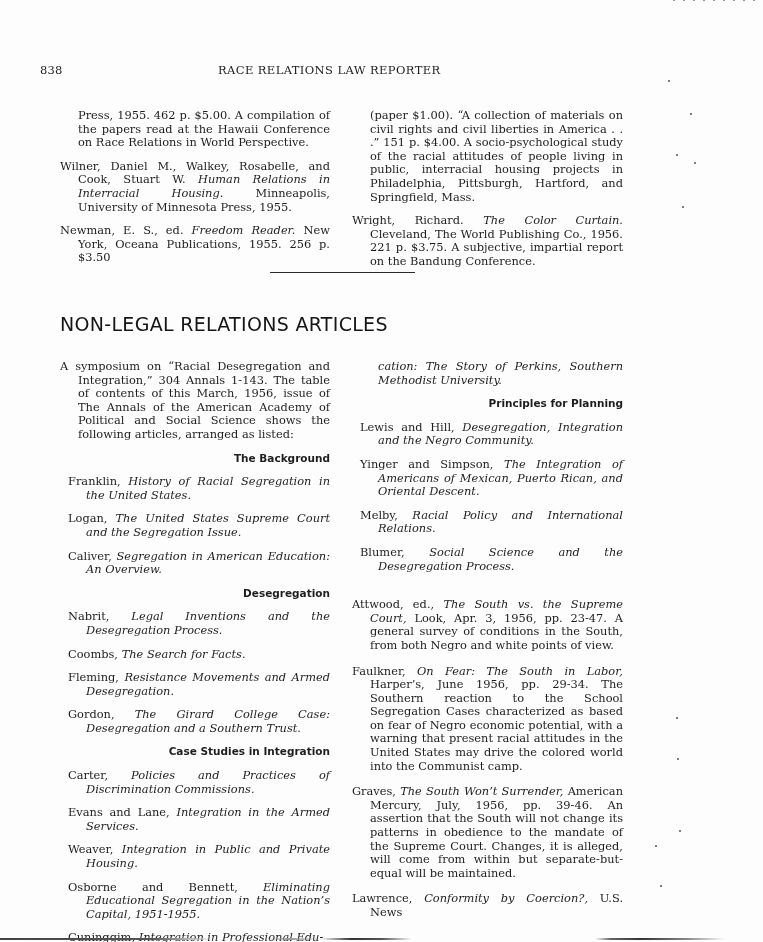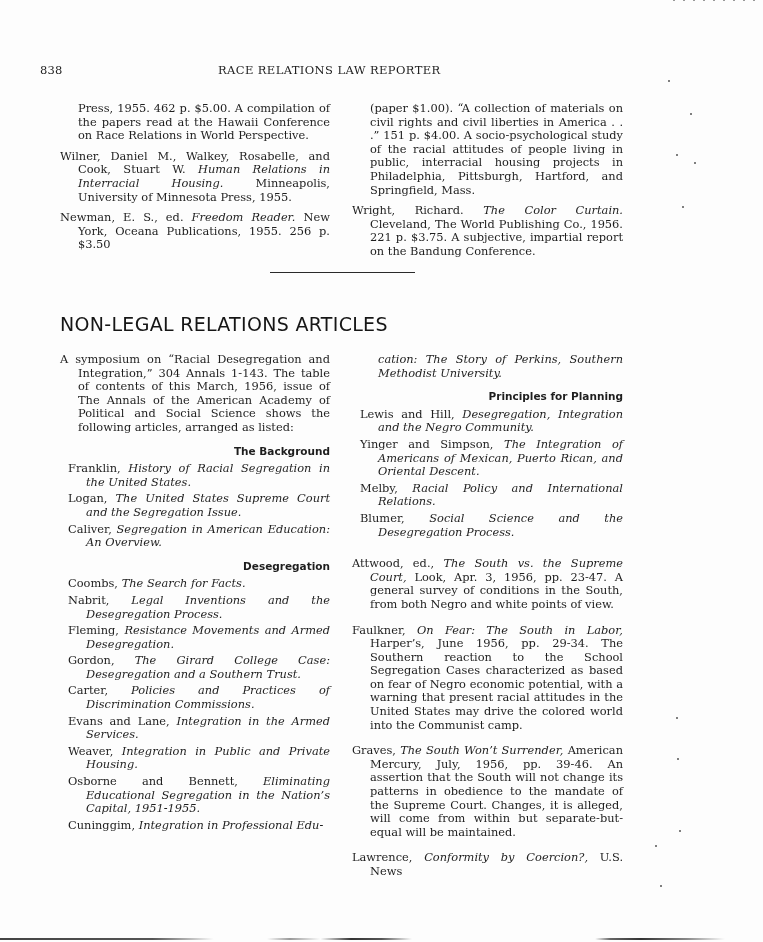--- a/index.html
+++ b/index.html
@@ -4,21 +4,21 @@
 <style>
   html, body { margin: 0; padding: 0; background: #fdfdfd; }
   body {
     width: 763px; height: 942px; position: relative; overflow: hidden;
     font-family: "DejaVu Serif", "Liberation Serif", serif;
     color: #1e1e1e;
   }
   .page-number { position: absolute; left: 40px; top: 63px; font-size: 11.5px; letter-spacing: 0.2px; }
   .running-head { position: absolute; left: 218px; top: 63px; font-size: 11.5px; letter-spacing: 0.4px; }
   .col { position: absolute; font-size: 11.4px; line-height: 13.6px; }
-  .col p { margin: 3px 0 7px 0; padding-left: 18px; text-indent: -18px; text-align: justify; }
+  .col p { margin: 10px 0 7px 0; padding-left: 18px; text-indent: -18px; text-align: justify; }
   .col p.cont { text-indent: 0; }
   .col p.sub { margin-bottom: 3px; padding-left: 26px; text-indent: -18px; }
   em { font-style: italic; }
   .section-head {
     font-family: "DejaVu Sans", "Liberation Sans", sans-serif;
     font-weight: bold; font-size: 10.5px; text-align: right; margin: 10px 0 4px 0;
   }
   .main-heading {
     position: absolute; left: 60px; top: 313px;
     font-family: "DejaVu Sans", "Liberation Sans", sans-serif;
@@ -53,24 +53,25 @@
 
 <div class="main-heading">NON-LEGAL RELATIONS ARTICLES</div>
 
 <div class="col" id="art-left" style="left:60px; top:350px; width:270px;">
     <p>A symposium on “Racial Desegregation and Integration,” 304 Annals 1-143. The table of contents of this March, 1956, issue of The Annals of the American Academy of Political and Social Science shows the following articles, arranged as listed:</p>
     <div class="section-head">The Background</div>
     <p class="sub">Franklin, <em>History of Racial Segregation in the United States.</em></p>
     <p class="sub">Logan, <em>The United States Supreme Court and the Segregation Issue.</em></p>
     <p class="sub">Caliver, <em>Segregation in American Education: An Overview.</em></p>
     <div class="section-head">Desegregation</div>
+    <p class="sub">Nabrit, <em>Legal Inventions and the Desegregation Process.</em></p>
     <p class="sub">Coombs, <em>The Search for Facts.</em></p>
-    <p class="sub">Nabrit, <em>Legal Inventions and the Desegregation Process.</em></p>
     <p class="sub">Fleming, <em>Resistance Movements and Armed Desegregation.</em></p>
     <p class="sub">Gordon, <em>The Girard College Case: Desegregation and a Southern Trust.</em></p>
+    <div class="section-head">Case Studies in Integration</div>
     <p class="sub">Carter, <em>Policies and Practices of Discrimination Commissions.</em></p>
     <p class="sub">Evans and Lane, <em>Integration in the Armed Services.</em></p>
     <p class="sub">Weaver, <em>Integration in Public and Private Housing.</em></p>
     <p class="sub">Osborne and Bennett, <em>Eliminating Educational Segregation in the Nation’s Capital, 1951-1955.</em></p>
     <p class="sub">Cuninggim, <em>Integration in Professional Edu-</em></p>
   </div>
 <div class="col" id="art-right" style="left:352px; top:350px; width:271px;">
     <p class="sub" style="text-indent: 0px;"><em>cation: The Story of Perkins, Southern Methodist University.</em></p>
     <div class="section-head">Principles for Planning</div>
     <p class="sub">Lewis and Hill, <em>Desegregation, Integration and the Negro Community.</em></p>

